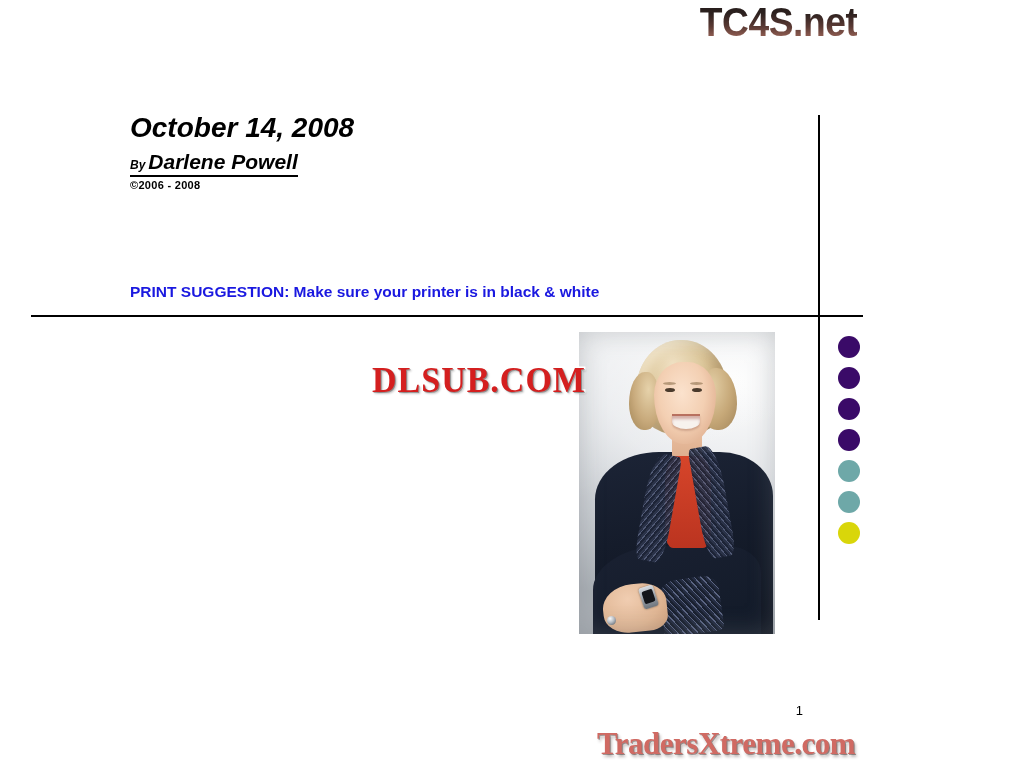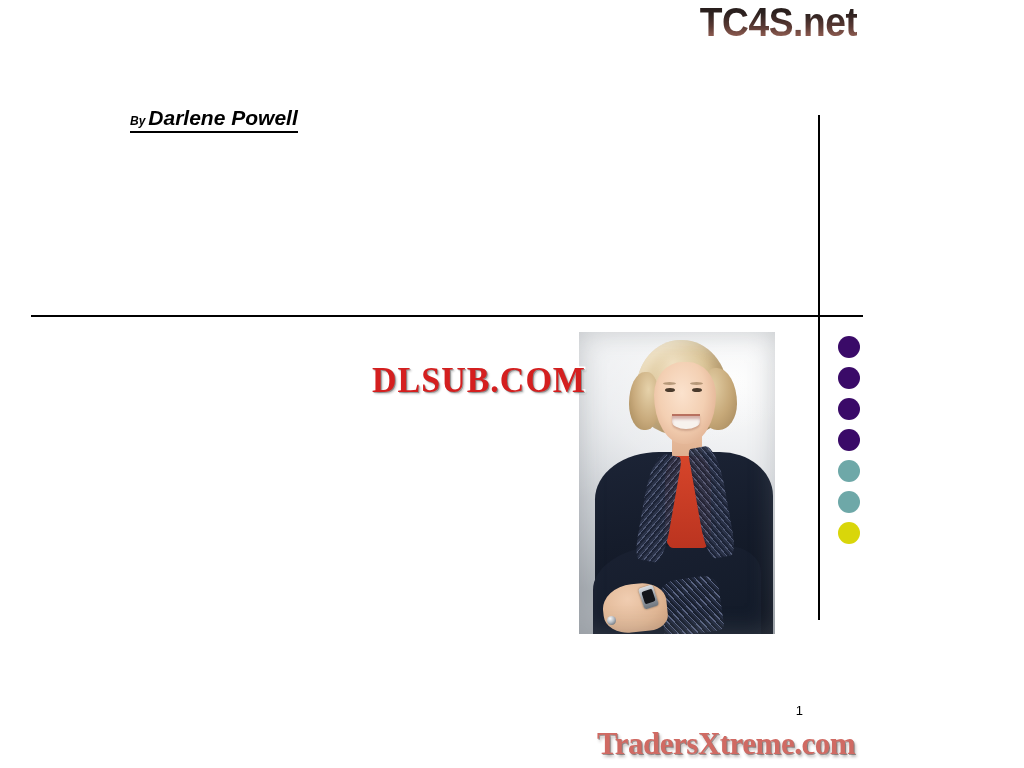--- a/index.html
+++ b/index.html
@@ -370,27 +370,30 @@
 </style>
 </head>
 <body>
 
 <div id="slide">
 
   <div id="tc4s-logo">TC4S.net</div>
 
   <div id="title-block">
 
+    <div id="slide-date">October  14, 2008</div>
 
     <div id="byline">
       <span class="by-word">By</span><span class="author-name">Darlene Powell</span>
     </div>
 
+    <div id="copyright">©2006 - 2008</div>
   </div>
 
+  <div id="print-suggestion">PRINT SUGGESTION:  Make sure your printer is in black &amp; white</div>
 
   <div id="h-rule"></div>
   <div id="v-rule"></div>
 
   <div id="portrait">
     <div class="ph-bg"></div>
     <div class="ph-bg-2"></div>
     <div class="ph-jacket"></div>
     <div class="ph-arm"></div>
     <div class="ph-hair"></div>

